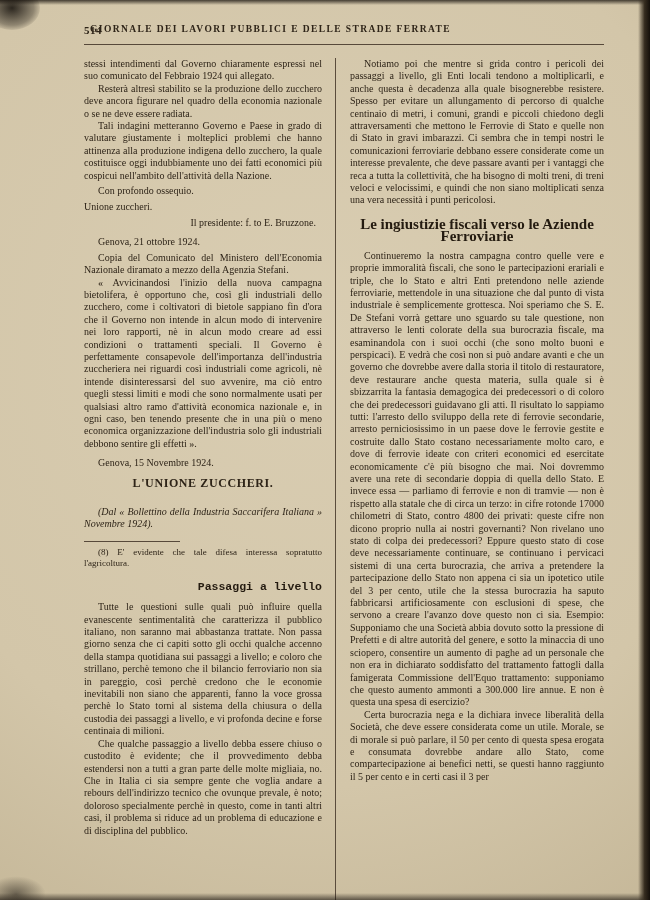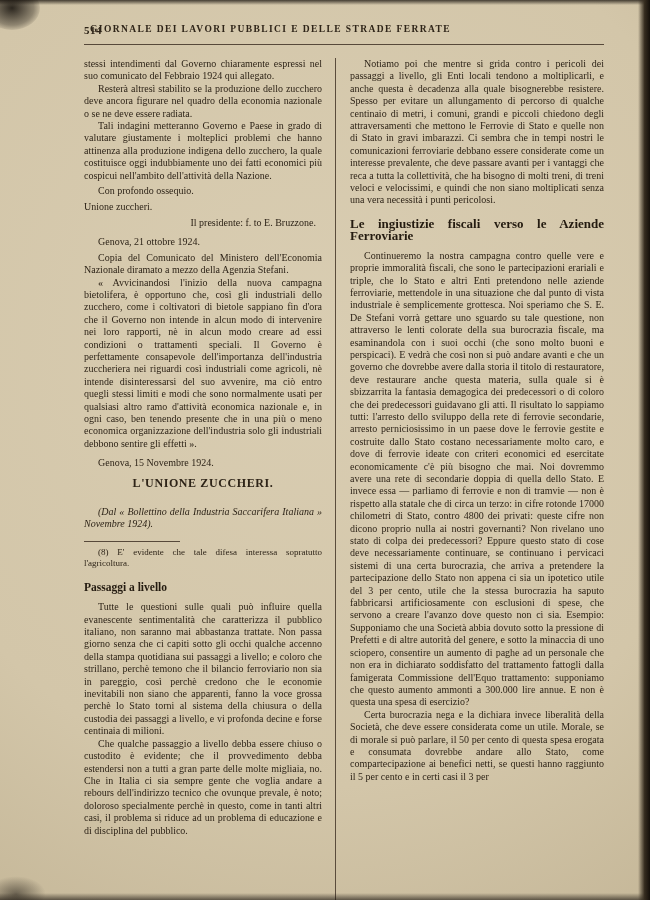--- a/index.html
+++ b/index.html
@@ -42,22 +42,22 @@
   .para{text-indent:14px;}
   .cont{text-indent:0;}
   .spaced{margin-top:3px;}
   .sig{text-align:left;padding-right:22px;text-indent:0;margin-top:4px;}
   .sig2{text-align:right;padding-right:6px;text-indent:0;margin-top:3px;}
   .dateline{text-indent:14px;margin-top:7px;}
   .union-heading{text-align:center;font-weight:bold;font-size:12px;letter-spacing:.6px;margin-top:7px;text-indent:0;}
   .source-note{font-style:italic;margin-top:17px;text-indent:14px;}
   .footnote-rule{width:96px;border-bottom:1px solid #57493a;margin:10px 0 5px 0;}
   .footnote{font-size:9px;line-height:11px;text-indent:14px;}
-  .section-heading{font-weight:bold;font-size:13px;margin:11px 0 7px 0;color:#241b10;}
-  .section-heading-left{text-align:left;font-weight:bold;font-size:11.5px;margin:12px 0 8px 0;color:#241b10;}
+  .section-heading{text-align:center;font-weight:bold;font-size:15px;margin:11px 0 7px 0;color:#241b10;}
+  .section-heading-left{text-align:right;font-weight:bold;font-size:11.5px;margin:12px 0 8px 0;color:#241b10;font-family:Liberation Mono, monospace;}
 </style>
 </head>
 <body>
 
 <div class="page">
 
   <div class="header">
     <span class="page-number">514</span>
     <div class="journal-title">GIORNALE DEI LAVORI PUBBLICI E DELLE STRADE FERRATE</div>
     <div class="header-rule"></div>

